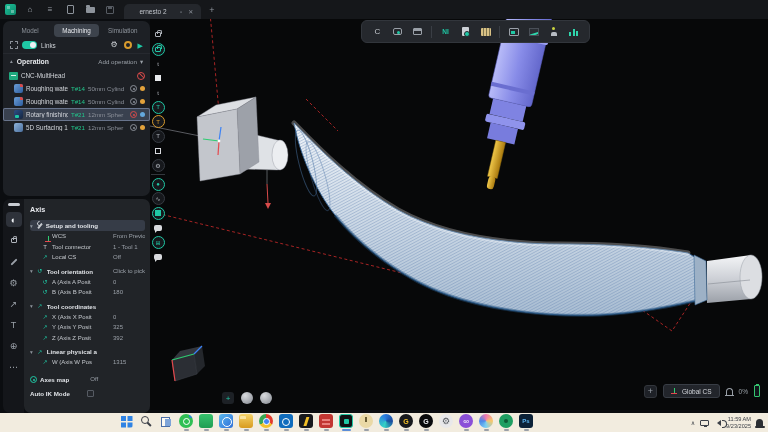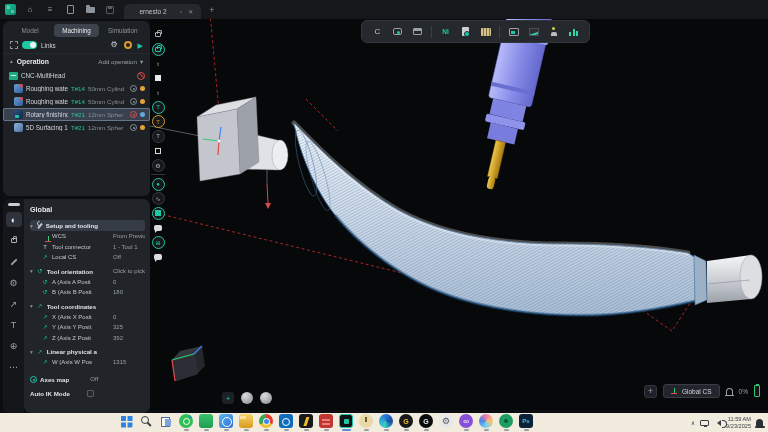--- a/index.html
+++ b/index.html
@@ -499,21 +499,21 @@
       <span class="gpen"></span>
     </div>
   <div class="rl">⚙</div>
   <div class="rl">↗</div>
   <div class="rl">T</div>
   <div class="rl">⊕</div>
   <div class="rl">⋯</div>
 </div>
 
 <div class="setup">
-  <div class="setup-title">Global</div>
+  <div class="setup-title">Axis</div>
 
   <div class="sec-h hl">
     <span class="chev">▾</span>
     <span class="ic-wrench"></span>
     <span class="sec-l">Setup and tooling</span>
   </div>
   <div class="srow">
     <span class="ric"><span class="ic-triad"></span></span>
     <span class="sl">WCS</span>
     <span class="sv">From Previous</span>

